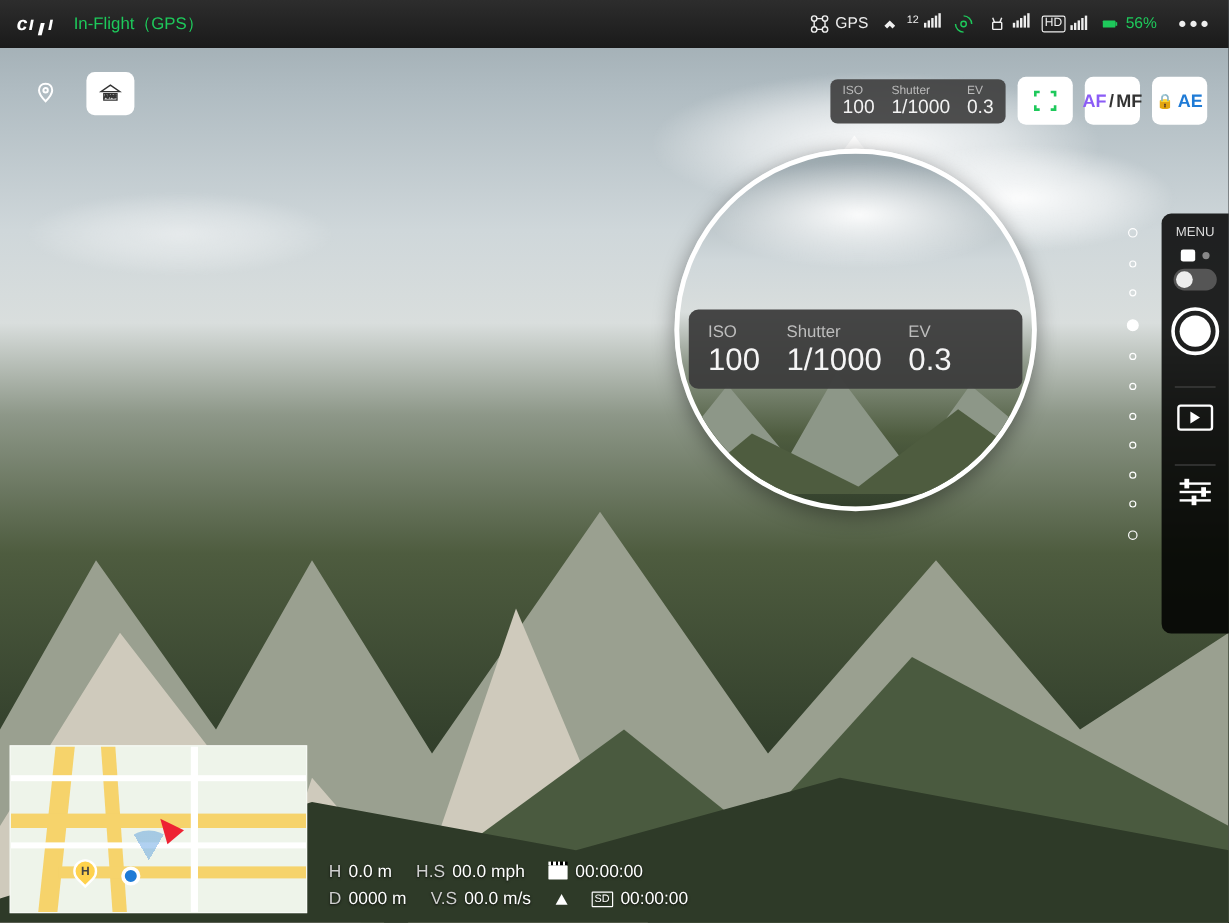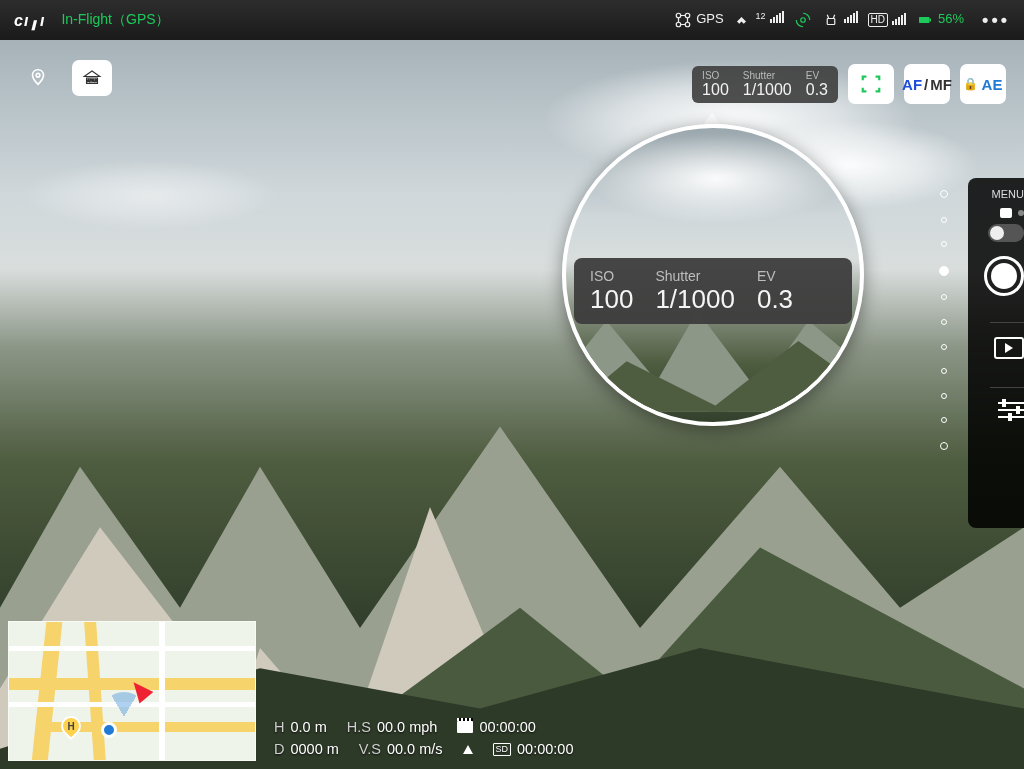--- a/index.html
+++ b/index.html
@@ -51,21 +51,21 @@
   .tl-btn.white { background:#fff; }
   .tl-btn svg { width:22px; height:22px; }
 
   
   .cam-bar { position:absolute; top:64px; right:18px; display:flex; gap:10px; align-items:center; }
   .cam-pill { background:rgba(64,64,64,.92); border-radius:6px; display:flex; align-items:center; padding:4px 10px; gap:14px; }
   .cam-pill .cell { text-align:left; }
   .cam-pill .lbl { font-size:10px; color:#bbb; line-height:11px; }
   .cam-pill .val { font-size:16px; font-weight:400; color:#f2f2f2; line-height:18px;}
   .cam-btn { width:46px; height:40px; border-radius:7px; background:#fff; color:#222; display:flex; align-items:center; justify-content:center; font-weight:700; font-size:15px;}
-  .cam-btn.afmf span.af { color:#1d4ed8; }
+  .cam-btn.afmf span.af { color:#8b5cf6; }
   .cam-btn.afmf span.sep { color:#333; padding:0 2px;}
   .cam-btn.afmf span.mf { color:#333; }
   .cam-btn.ae { gap:3px; }
   .cam-btn.ae .lock { color:#1f7bd6; font-size:12px;}
   .cam-btn.ae .txt { color:#1f7bd6; }
   .cam-btn.focus svg { stroke:#1ec95b; }
 
   .cam-pill::after { content:""; position:absolute; }
 
   
@@ -87,21 +87,21 @@
   .popup-bar .cell .val { font-size:26px; font-weight:400; color:#f5f5f5; line-height:30px;}
   .popup-pointer {
     position:absolute; top:113px; left:700px;
     width:0;height:0; border-left:12px solid transparent; border-right:12px solid transparent; border-bottom:16px solid #fff;
   }
 
   
   .right-panel {
     position:absolute; top:178px; right:0; width:56px; height:350px;
     background:rgba(0,0,0,.85); border-radius:8px 0 0 8px;
-    display:flex; flex-direction:column; align-items:flex-end; padding:10px 0 14px;
+    display:flex; flex-direction:column; align-items:center; padding:10px 0 14px;
   }
   .right-panel .menu-lbl { font-size:11px; color:#ddd; margin-bottom:8px;}
   .right-panel .mode-row { display:flex; gap:6px; align-items:center; margin-bottom:6px;}
   .right-panel .mode-row .dot { width:6px;height:6px;background:#888;border-radius:50%;}
   .right-panel .mode-row .cam { width:12px;height:10px;background:#fff;border-radius:2px;}
   .toggle { width:36px; height:18px; background:#555; border-radius:9px; position:relative; margin-bottom:14px;}
   .toggle .knob { position:absolute; left:2px; top:2px; width:14px;height:14px; background:#eee; border-radius:50%;}
   .shutter { width:40px;height:40px; border-radius:50%; border:3px solid #fff; background:transparent; position:relative; margin-bottom:20px;}
   .shutter::after{content:"";position:absolute;inset:4px;border-radius:50%;background:#fff;}
   .rp-hr { width:34px; height:1px; background:#444; margin:6px 0 14px;}

